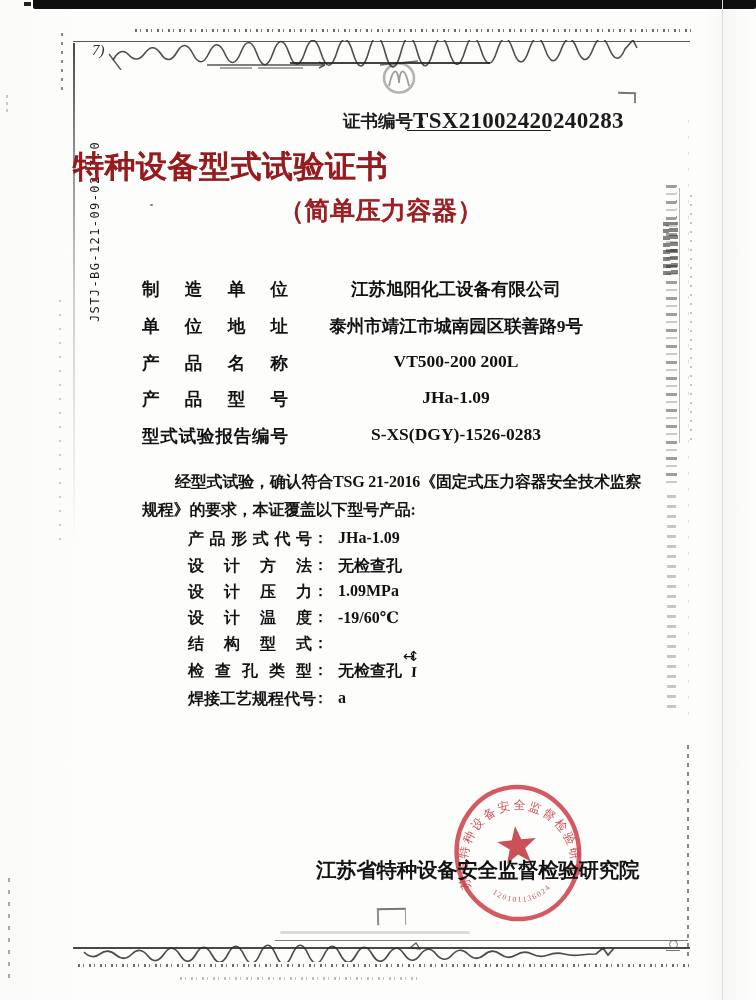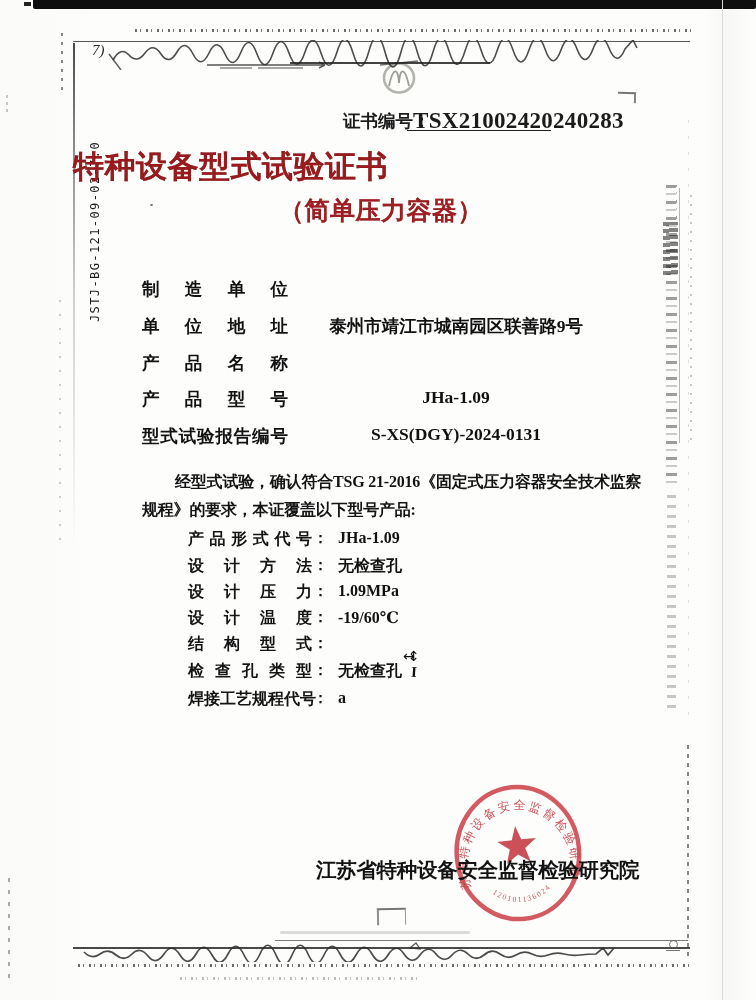--- a/index.html
+++ b/index.html
@@ -125,37 +125,39 @@
   <div class="abs title" style="color:#99191d;">特种设备型式试验证书</div>
   <div class="abs subtitle" style="color:#a01d22;text-align:center;">（简单压力容器）</div>
 
   <div class="abs f-row" style="top:277px;">
     <div class="f-label" data-justify="">
         <span>制</span>
         <span>造</span>
         <span>单</span>
         <span>位</span>
       </div>
+    <div class="f-value">江苏旭阳化工设备有限公司</div>
   </div>
   <div class="abs f-row" style="top:314px;">
     <div class="f-label" data-justify="">
         <span>单</span>
         <span>位</span>
         <span>地</span>
         <span>址</span>
       </div>
     <div class="f-value">泰州市靖江市城南园区联善路9号</div>
   </div>
   <div class="abs f-row" style="top:351px;">
     <div class="f-label" data-justify="">
         <span>产</span>
         <span>品</span>
         <span>名</span>
         <span>称</span>
       </div>
+    <div class="f-value">VT500-200 200L</div>
   </div>
   <div class="abs f-row" style="top:387px;">
     <div class="f-label" data-justify="">
         <span>产</span>
         <span>品</span>
         <span>型</span>
         <span>号</span>
       </div>
     <div class="f-value">JHa-1.09</div>
   </div>
@@ -163,21 +165,21 @@
     <div class="f-label" data-justify="">
         <span>型</span>
         <span>式</span>
         <span>试</span>
         <span>验</span>
         <span>报</span>
         <span>告</span>
         <span>编</span>
         <span>号</span>
       </div>
-    <div class="f-value">S-XS(DGY)-2024-0131</div>
+    <div class="f-value">S-XS(DGY)-1526-0283</div>
   </div>
 
   <div class="abs statement" style="top:472px;text-indent:33px;">经型式试验，确认符合TSG 21-2016《固定式压力容器安全技术监察</div>
   <div class="abs statement" style="top:500px;">规程》的要求，本证覆盖以下型号产品:</div>
 
   <div class="abs s-row" style="top:529px;">
     <div class="s-label" data-justify="">
         <span>产</span>
         <span>品</span>
         <span>形</span>

